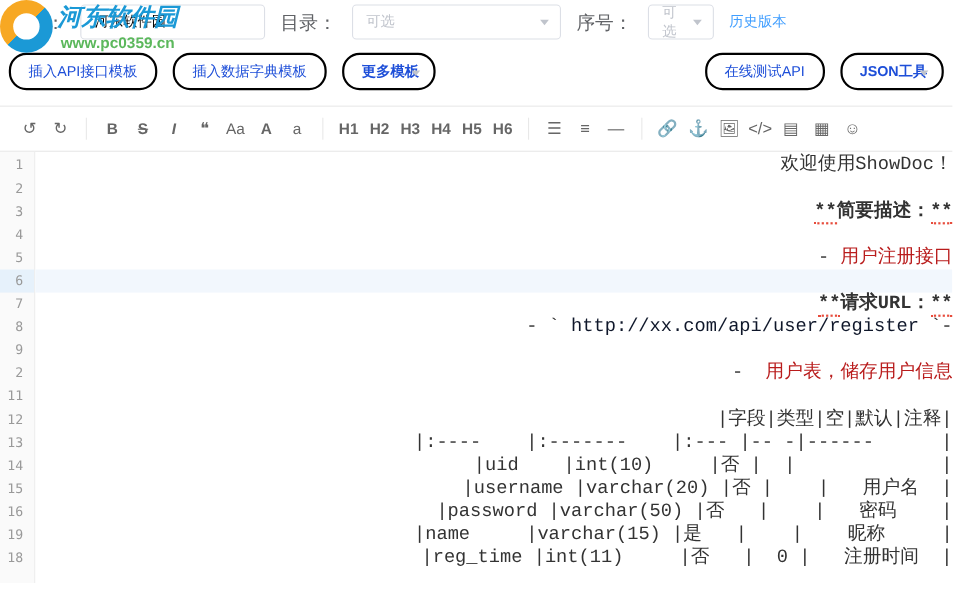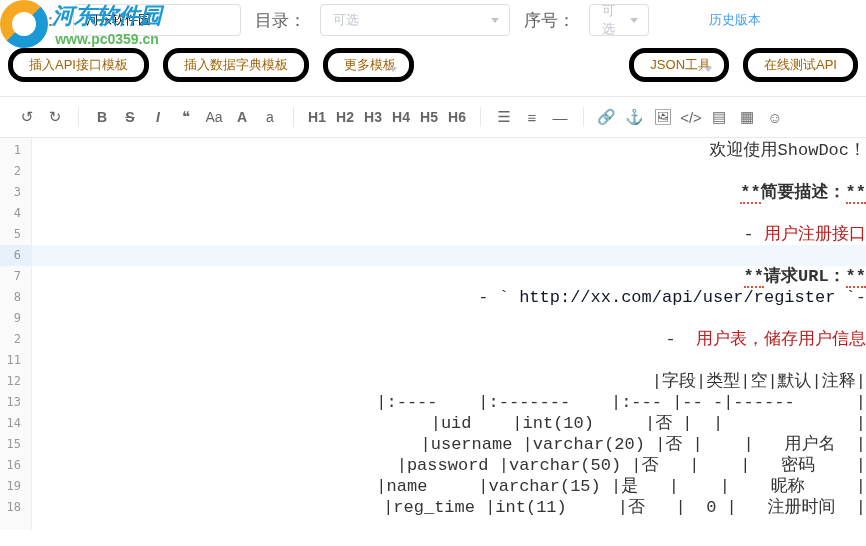--- a/index.html
+++ b/index.html
@@ -13,25 +13,25 @@
 .wm-title { font-size: 22px; font-weight: bold; color: #1b99d6; font-style: italic; }
 .wm-url { font-size: 14px; color: #5cb85c; font-weight: bold; text-align: center; }
 
 .top-row { display: flex; align-items: center; padding: 4px 8px; gap: 14px; }
 .label { color: #606266; font-size: 17px; }
 .input { border: 1px solid #dcdfe6; border-radius: 4px; padding: 6px 12px; font-size: 13px; height: 32px; }
 .input-title { width: 168px; }
 .select { border: 1px solid #dcdfe6; border-radius: 4px; padding: 6px 24px 6px 12px; height: 32px; color: #c0c4cc; background: #fff; width: 190px; position: relative; display: inline-flex; align-items: center; }
 .select-sm { width: 60px; }
 .select::after { content: ''; position: absolute; right: 10px; top: 13px; width: 0; height: 0; border-left: 4px solid transparent; border-right: 4px solid transparent; border-top: 5px solid #c0c4cc; }
-.link { color: #409eff; cursor: pointer; margin-left: 46px; }
+.link { color: #409eff; cursor: pointer; }
 
 .btn-row { display: flex; align-items: center; padding: 8px 8px 14px; gap: 14px; }
-.btn { border: 5px solid #000000; border-radius: 16px; padding: 8px 16px; background: #fff; font-size: 13px; color: #a16207; cursor: pointer; height: 34px; display: inline-flex; align-items: center; }
-.btn-dd { padding-right: 13px; position: relative; }
+.btn { border: 2px solid #000000; border-radius: 16px; padding: 8px 16px; background: #fff; font-size: 13px; color: #1d4ed8; cursor: pointer; height: 34px; display: inline-flex; align-items: center; }
+.btn-dd { padding-right: 13px; position: relative; font-weight: bold; }
 .btn-dd::after { content: ''; position: absolute; right: 12px; top: 14px; width: 0; height: 0; border-left: 4px solid transparent; border-right: 4px solid transparent; border-top: 5px solid #c0c4cc; }
 .spacer { flex: 1; }
 
 .toolbar { display: flex; align-items: center; border-top: 1px solid #e8e8e8; border-bottom: 1px solid #e8e8e8; padding: 6px 14px; gap: 2px; background: #fff; }
 .tool { width: 26px; height: 28px; display: inline-flex; align-items: center; justify-content: center; color: #666; cursor: pointer; font-size: 15px; }
 .tool-txt { font-family: "Helvetica Neue", Arial; font-weight: bold; font-size: 14px; }
 .sep { width: 1px; height: 20px; background: #e8e8e8; margin: 0 8px; }
 .strike { text-decoration: line-through; }
 .italic { font-style: italic; }
 
@@ -72,22 +72,22 @@
       <span>可选</span>
     </div>
   <span class="link">历史版本</span>
 </div>
 
 <div class="btn-row">
   <button class="btn">插入API接口模板</button>
   <button class="btn">插入数据字典模板</button>
   <button class="btn btn-dd">更多模板</button>
   <div class="spacer"></div>
+  <button class="btn">在线测试API</button>
   <button class="btn btn-dd">JSON工具</button>
-  <button class="btn">在线测试API</button>
 </div>
 
 <div class="toolbar">
   <span class="tool">↺</span>
   <span class="tool">↻</span>
   <span class="sep"></span>
   <span class="tool tool-txt">B</span>
   <span class="tool tool-txt strike">S</span>
   <span class="tool tool-txt italic">I</span>
   <span class="tool">❝</span>

